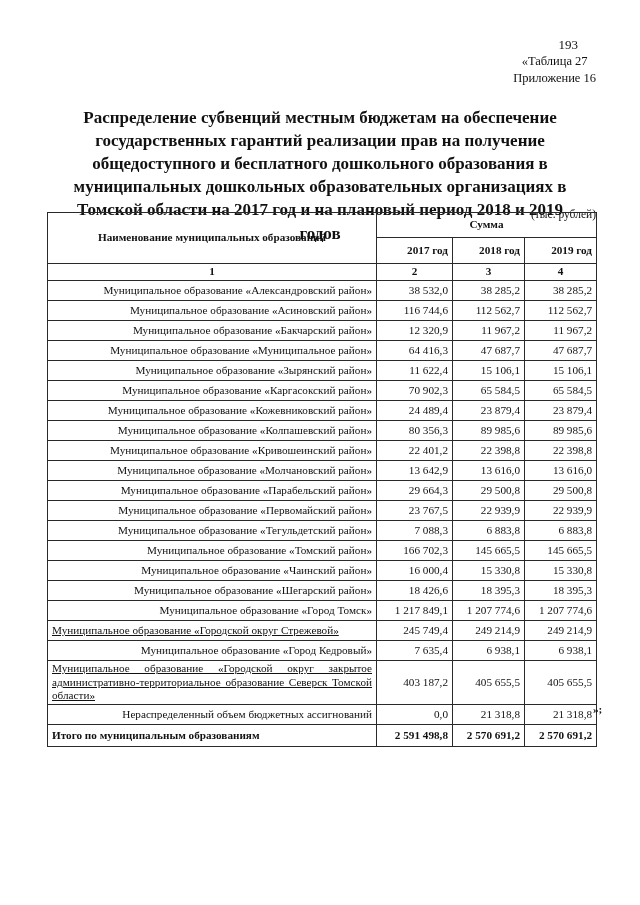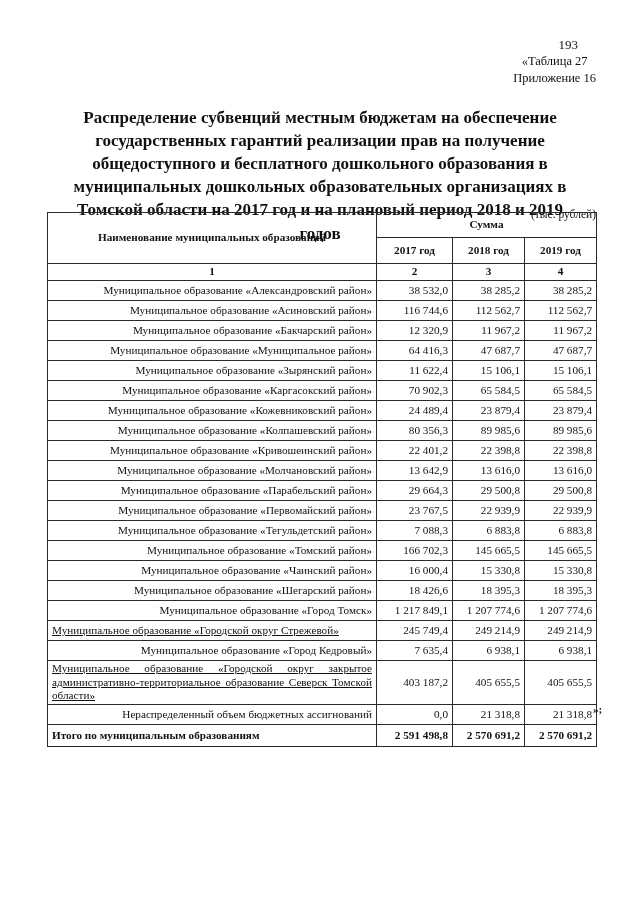--- a/index.html
+++ b/index.html
@@ -93,20 +93,21 @@
   }
   th.hdr-name {
     height: 48px;
   }
   th.hdr-sum {
     height: 21px;
     text-align: center;
   }
   th.hdr-year {
     height: 22px;
+    text-align: right;
   }
   td.numrow {
     text-align: center;
     font-weight: bold;
     font-size: 11.4px;
     height: 14px;
     padding: 0 4px;
   }
   td.name {
     text-align: right;

